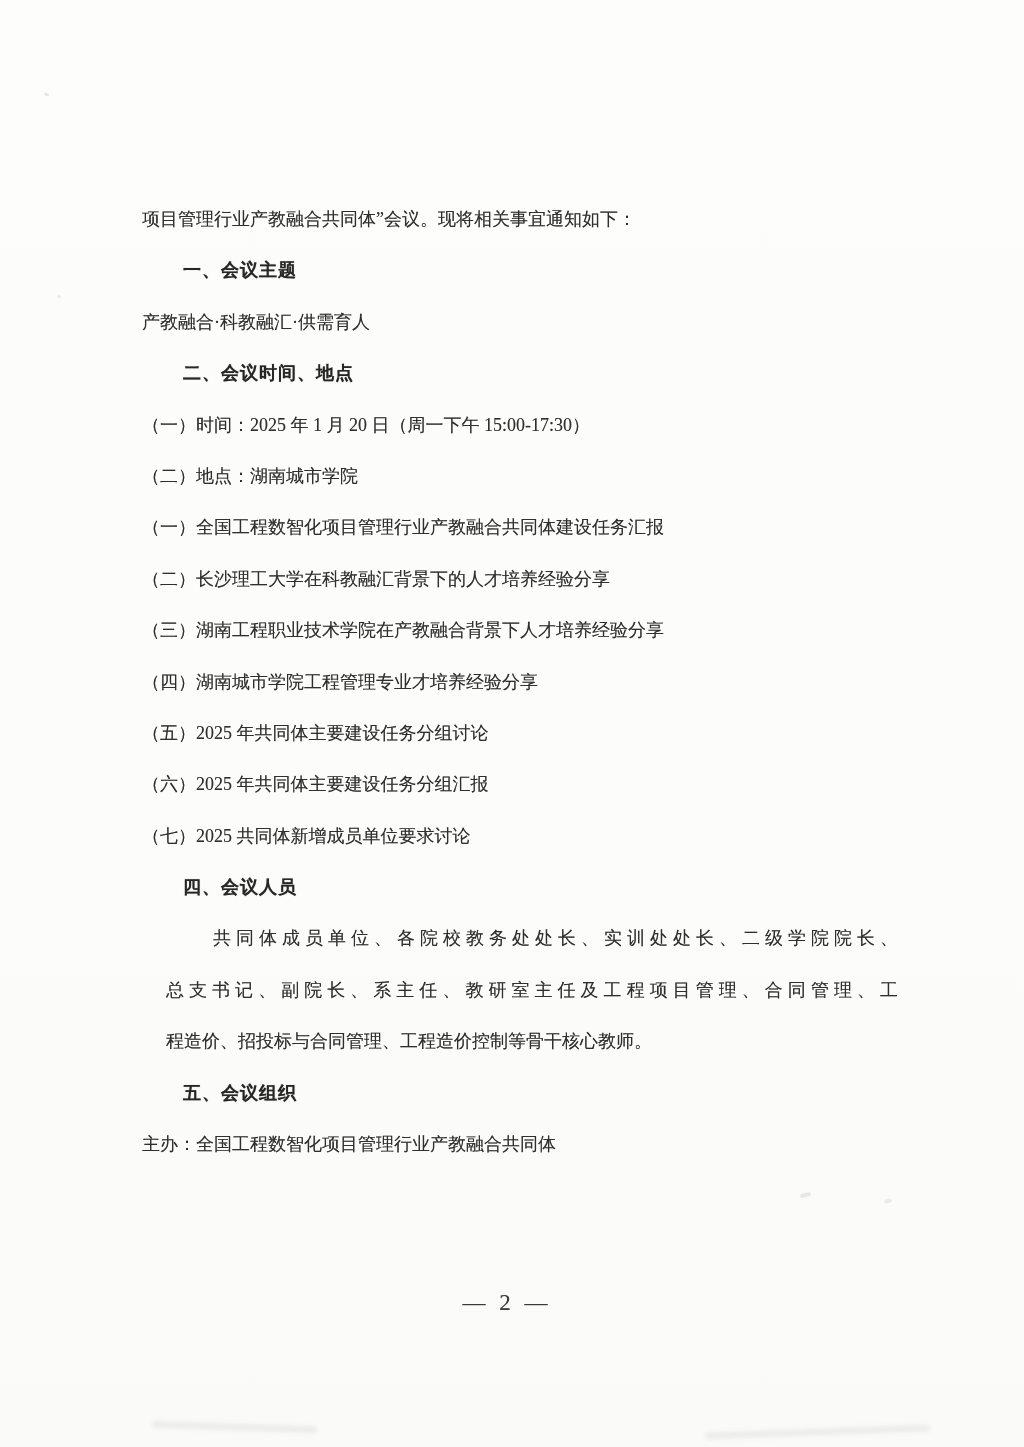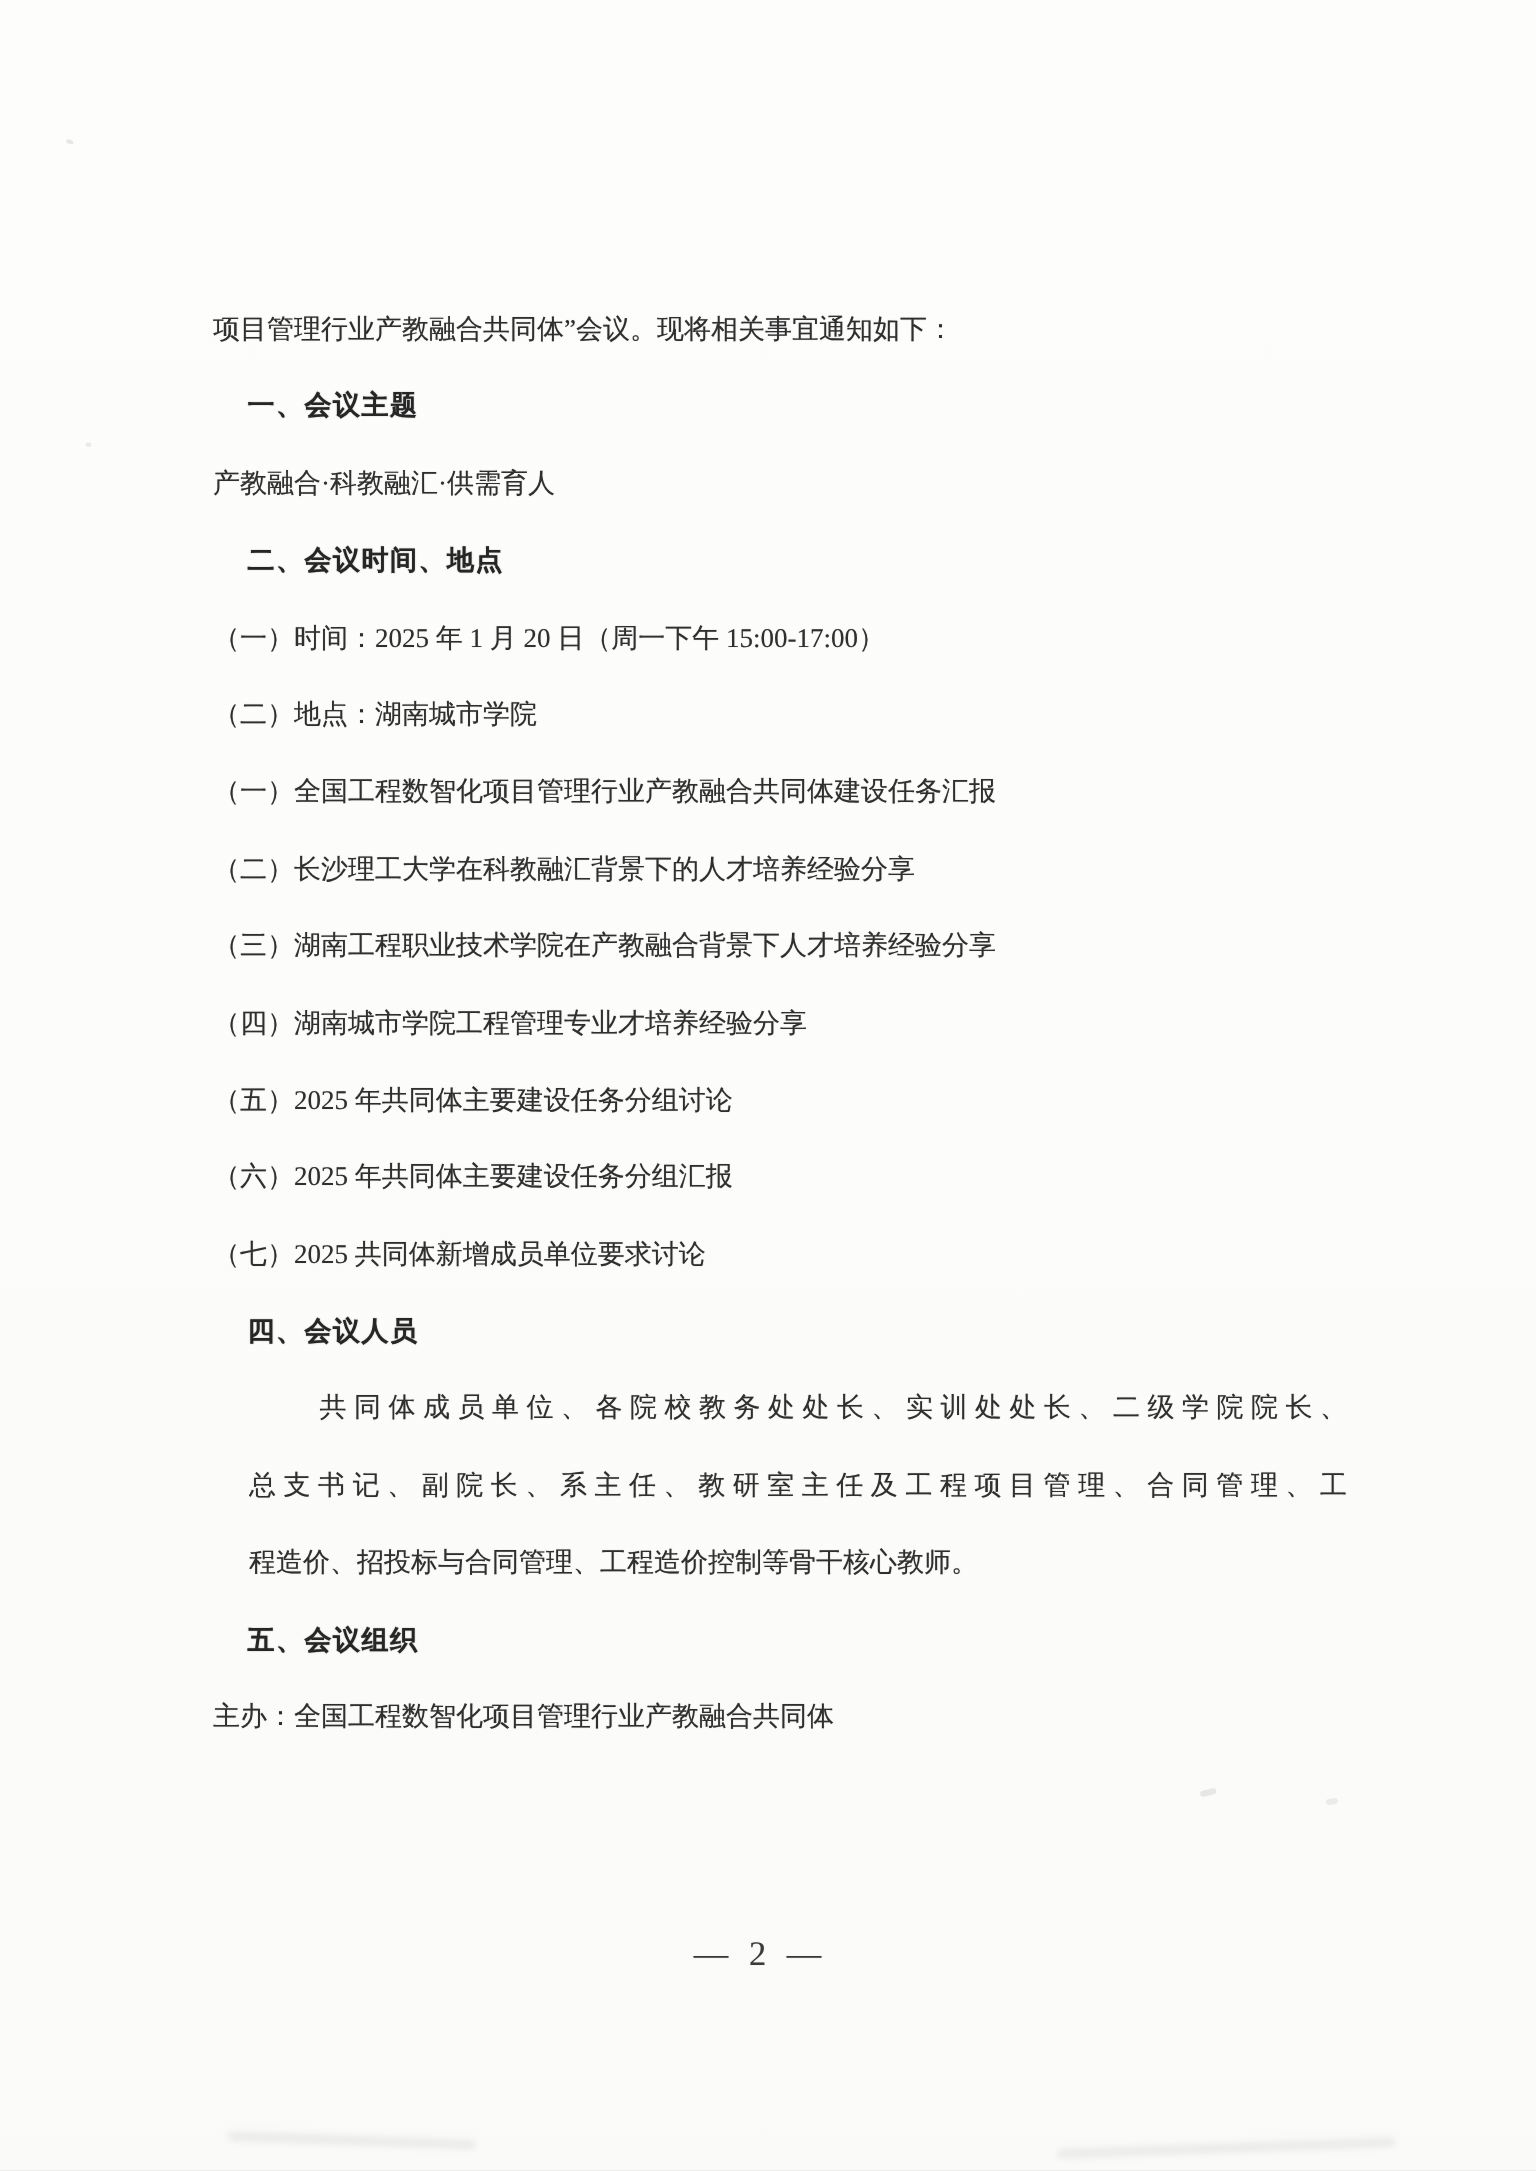--- a/index.html
+++ b/index.html
@@ -29,21 +29,21 @@
     line-height: 51.4px;
     height: 51.4px;
     white-space: nowrap;
     font-weight: normal;
     text-shadow: 0 0 0.6px rgba(45,45,45,0.45);
   }
   .heading {
     font-family: "Liberation Sans", "DejaVu Sans", sans-serif;
     font-weight: 700;
     color: #262626;
-    margin-left: 23px;
+    margin-left: 41px;
     letter-spacing: 1px;
     text-shadow: 0 0 0.8px rgba(30,30,30,0.5);
   }
   .indent {
   }
   .pline {
     white-space: normal;
     overflow: hidden;
     margin-left: 24px;
   }
@@ -91,21 +91,21 @@
 <div class="page">
 
   <div class="doc">
 
     <p class="line">项目管理行业产教融合共同体”会议。现将相关事宜通知如下：</p>
 
     <h3 class="line heading">一、会议主题</h3>
     <p class="line indent">产教融合·科教融汇·供需育人</p>
 
     <h3 class="line heading">二、会议时间、地点</h3>
-    <p class="line indent">（一）时间：2025 年 1 月 20 日（周一下午 15:00-17:00）</p>
+    <p class="line indent">（一）时间：2025 年 1 月 20 日（周一下午 15:00-17:30）</p>
     <p class="line indent">（二）地点：湖南城市学院</p>
 
     <p class="line indent">（一）全国工程数智化项目管理行业产教融合共同体建设任务汇报</p>
     <p class="line indent">（二）长沙理工大学在科教融汇背景下的人才培养经验分享</p>
     <p class="line indent">（三）湖南工程职业技术学院在产教融合背景下人才培养经验分享</p>
     <p class="line indent">（四）湖南城市学院工程管理专业才培养经验分享</p>
     <p class="line indent">（五）2025 年共同体主要建设任务分组讨论</p>
     <p class="line indent">（六）2025 年共同体主要建设任务分组汇报</p>
     <p class="line indent">（七）2025 共同体新增成员单位要求讨论</p>
 

